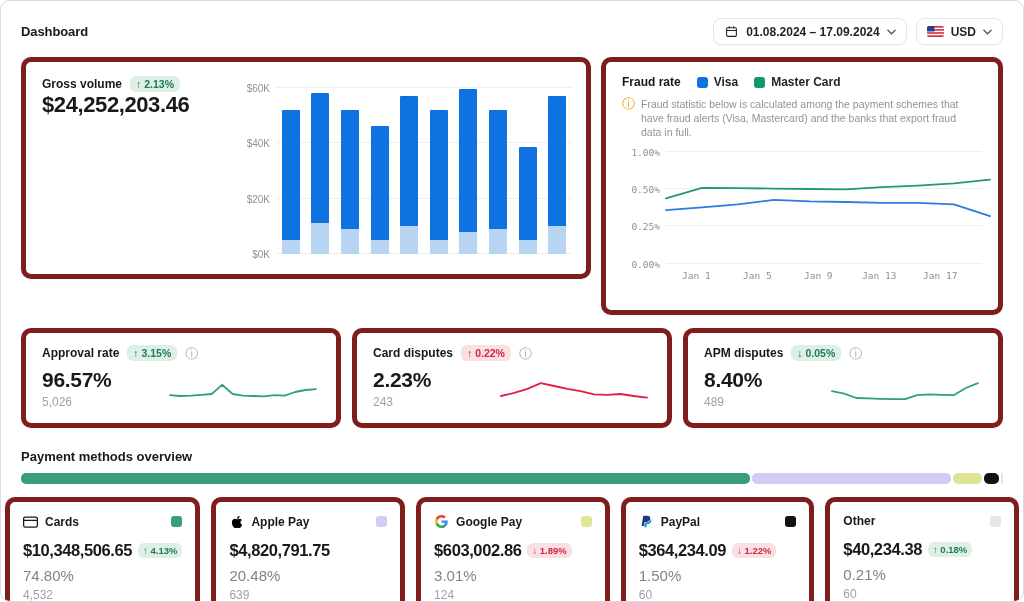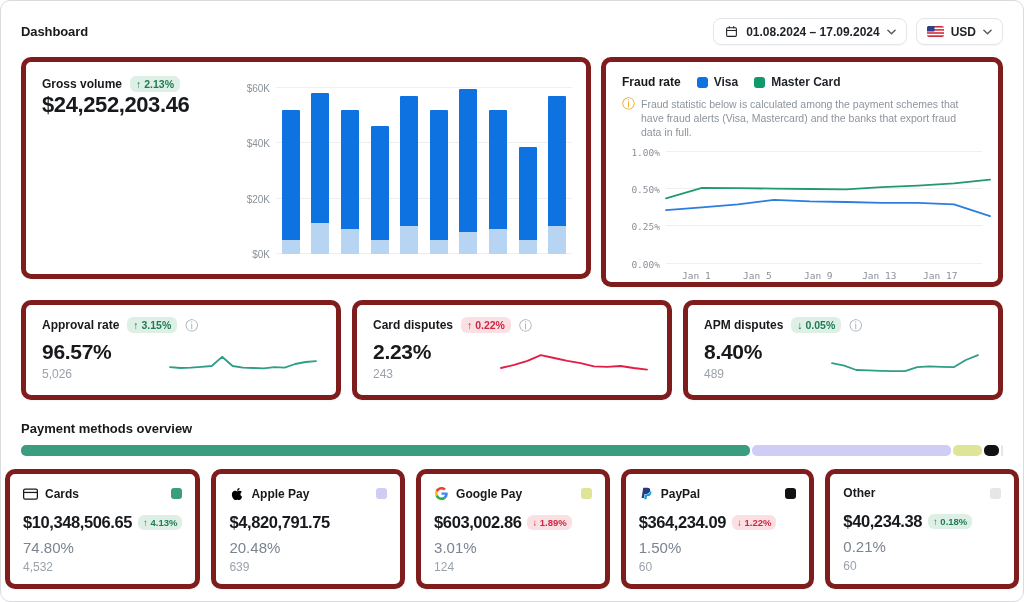--- a/index.html
+++ b/index.html
@@ -33,21 +33,21 @@
   .gross-chartwrap { flex:1; position:relative; padding-left:38px; padding-top:6px; }
   .bars-plot { position:relative; height:172px; }
   .gridline { position:absolute; left:0; right:0; height:1px; background:#edf0f3; }
   .ylab { position:absolute; right:100%; margin-right:6px; transform:translateY(50%); font-size:10px; color:#8b9199; white-space:nowrap; }
   .barcol { position:absolute; bottom:0; width:18px; display:flex; flex-direction:column; }
   .barseg-top { background:#0e72e0; border-radius:1px 1px 0 0; }
   .barseg-base { background:#b7d4f2; }
   .xlabs { position:relative; height:18px; margin-top:7px; }
   .xlab { position:absolute; transform:translateX(-50%); font-size:10.5px; color:#55606b; white-space:nowrap; }
 
-  .fraud-card { height:230px; padding:13px 16px 8px 16px; }
+  .fraud-card { height:258px; padding:13px 16px 8px 16px; }
   .fraud-title-row { display:flex; align-items:center; gap:16px; }
   .legend-item { display:flex; align-items:center; gap:6px; font-size:12px; font-weight:600; color:#1e2227; }
   .legend-sq { width:11px; height:11px; border-radius:3px; }
   .fraud-note { display:flex; gap:6px; margin-top:8px; padding-right:6px; }
   .fraud-note-text { font-size:10.5px; line-height:1.35; color:#8e949c; }
   .fraud-plotwrap { position:relative; margin-left:44px; margin-top:12px; }
   .fraud-plot { position:relative; height:112px; }
   .fraud-xlabs { position:relative; height:16px; margin-top:6px; }
   .tick-mono { font-family:"DejaVu Sans Mono", monospace; font-size:9.5px; color:#8b9199; }
 

